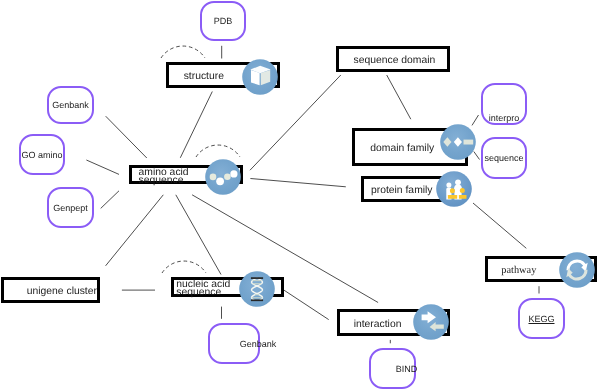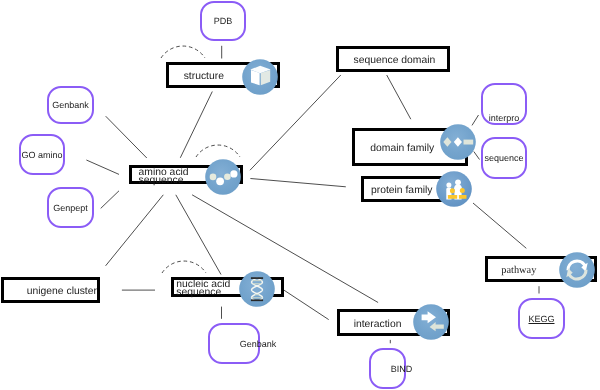--- a/index.html
+++ b/index.html
@@ -94,21 +94,21 @@
     </div>
 <div class="node db" style="left:481px;top:137px;width:46px;height:42px;">
       <span class="lbl">sequence</span>
     </div>
 <div class="node db" style="left:208px;top:323px;width:46px;height:41px;padding-left:48px;">
       <span class="lbl">Genbank</span>
     </div>
 <div class="node db" style="left:518px;top:298px;width:47px;height:41px;text-decoration:underline;">
       <span class="lbl">KEGG</span>
     </div>
-<div class="node db" style="left:369px;top:348px;width:37px;height:41px;padding-left:28px;">
+<div class="node db" style="left:369px;top:348px;width:47px;height:41px;padding-left:28px;">
       <span class="lbl">BIND</span>
     </div>
 <div class="iconwrap" style="left:242.10000000000002px;top:58.900000000000006px;width:36px;height:36px;">
       <svg width="36" height="36" viewBox="0 0 36 36">
         <defs>
           <radialGradient id="gcu" cx="45%" cy="40%" r="78%">
 <stop offset="0%" stop-color="#83afd5"></stop>
             <stop offset="50%" stop-color="#74a4cd"></stop>
 <stop offset="100%" stop-color="#6a9cc6"></stop>
           </radialGradient>

